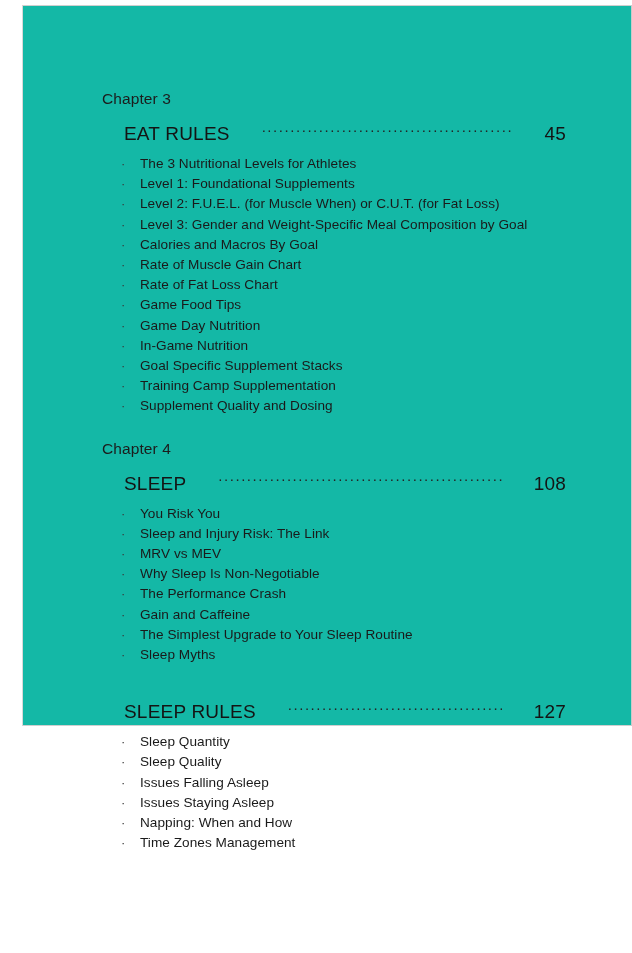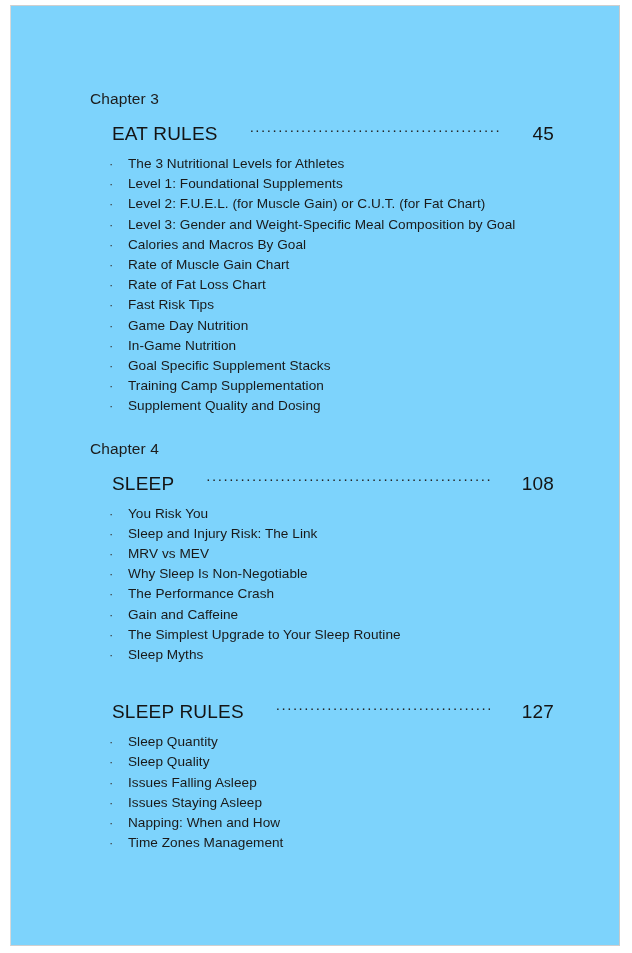--- a/index.html
+++ b/index.html
@@ -10,25 +10,25 @@
   body {
     width: 632px;
     height: 953px;
     font-family: "Liberation Sans", sans-serif;
     -webkit-font-smoothing: antialiased;
   }
 
   
   #page-sheet {
     position: absolute;
-    left: 10px;
+    left: 22px;
     top: 5px;
     width: 610px;
-    height: 941px;
-    background: #7dd3fc;
+    height: 721px;
+    background: #14b8a6;
     border-top: 1px solid #cfcfcf;
     border-left: 1px solid #d9d9d9;
     border-right: 1px solid #c9c9c9;
     border-bottom: 1px solid #cfcfcf;
     box-sizing: border-box;
   }
 
   
   #toc {
     position: absolute;
@@ -135,41 +135,41 @@
         <li>
             <span class="bullet">·</span>
             <span class="item-text">The 3 Nutritional Levels for Athletes</span>
           </li>
         <li>
             <span class="bullet">·</span>
             <span class="item-text">Level 1: Foundational Supplements</span>
           </li>
         <li>
             <span class="bullet">·</span>
-            <span class="item-text">Level 2: F.U.E.L. (for Muscle Gain) or C.U.T. (for Fat Chart)</span>
+            <span class="item-text">Level 2: F.U.E.L. (for Muscle When) or C.U.T. (for Fat Loss)</span>
           </li>
         <li>
             <span class="bullet">·</span>
             <span class="item-text">Level 3: Gender and Weight-Specific Meal Composition by Goal</span>
           </li>
         <li>
             <span class="bullet">·</span>
             <span class="item-text">Calories and Macros By Goal</span>
           </li>
         <li>
             <span class="bullet">·</span>
             <span class="item-text">Rate of Muscle Gain Chart</span>
           </li>
         <li>
             <span class="bullet">·</span>
             <span class="item-text">Rate of Fat Loss Chart</span>
           </li>
         <li>
             <span class="bullet">·</span>
-            <span class="item-text">Fast Risk Tips</span>
+            <span class="item-text">Game Food Tips</span>
           </li>
         <li>
             <span class="bullet">·</span>
             <span class="item-text">Game Day Nutrition</span>
           </li>
         <li>
             <span class="bullet">·</span>
             <span class="item-text">In-Game Nutrition</span>
           </li>
         <li>

